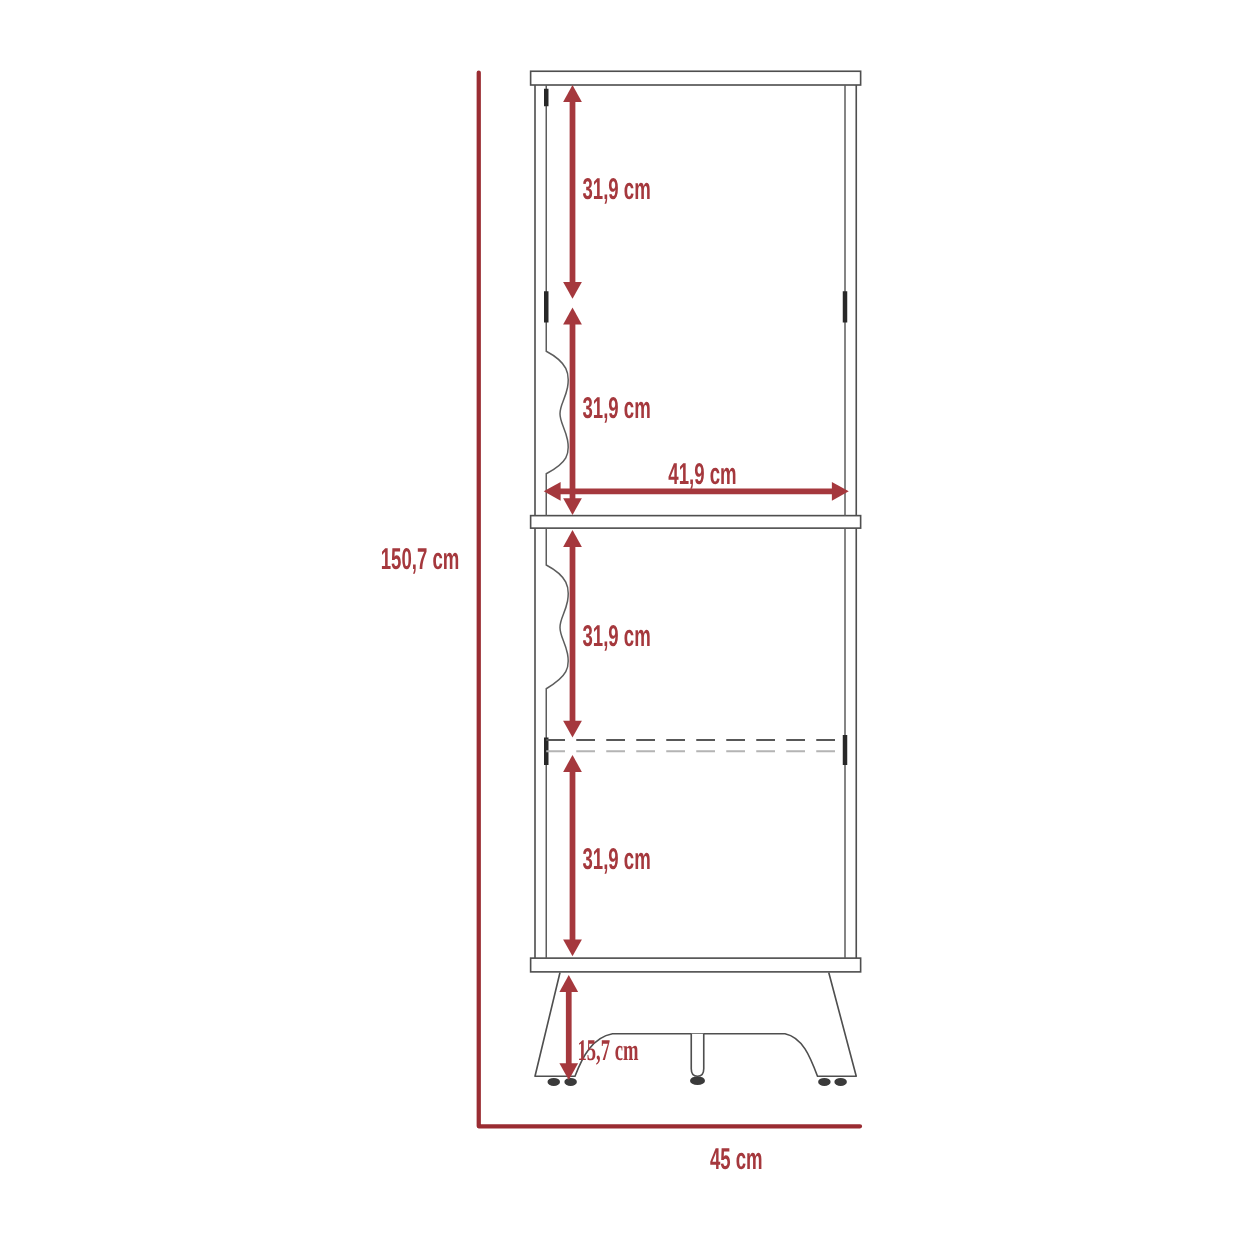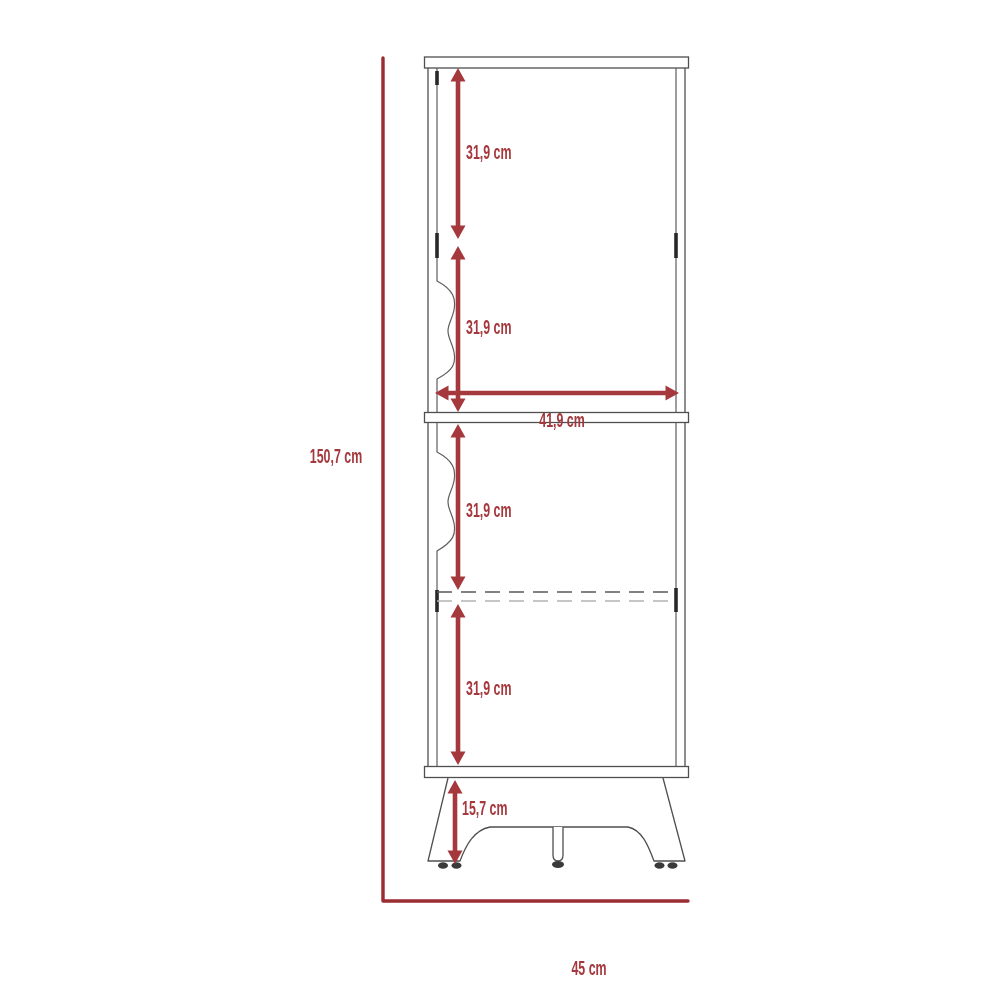--- a/index.html
+++ b/index.html
@@ -2,26 +2,26 @@
 <html><head>
 <meta charset="utf-8">
 <style>
   html,body{margin:0;padding:0;background:#ffffff;}
   .stage{
     position:relative;width:1000px;height:1000px;background:#ffffff;
     font-family:"Liberation Sans",sans-serif;overflow:hidden;
   }
   .stage svg{position:absolute;left:0;top:0;}
   .dim-label{
-    position:absolute;color:#a5383d;font-weight:700;font-size:20px;
+    position:absolute;color:#a5383d;font-weight:700;font-size:24px;
     white-space:nowrap;line-height:1;
   }
   .dim-label.anchor-left{transform:translateY(-50%);}
   .dim-label.anchor-left .sq{display:inline-block;transform:scaleX(0.62);transform-origin:left center;}
-  .dim-label.anchor-center{transform:translate(-50%,-50%);margin-top:40px;}
+  .dim-label.anchor-center{transform:translate(-50%,-50%);}
   .dim-label.anchor-center .sq{display:inline-block;transform:scaleX(0.62);transform-origin:center center;}
 </style>
 </head>
 <body>
 
 <div class="stage">
 
   <svg width="1000" height="1000" viewBox="0 0 1000 1000">
 
     <path d="M383,58 L383,901 L688,901" fill="none" stroke="#9a2c32" stroke-width="3.4" stroke-linecap="round" stroke-linejoin="round"></path>
@@ -90,21 +90,21 @@
       <polygon points="458,765 450.5,751.5 465.5,751.5" fill="#a5383d"></polygon>
     </g>
 
     <g>
       <line x1="455" y1="791" x2="455" y2="852" stroke="#a5383d" stroke-width="4.6"></line>
       <polygon points="455,780 447.5,793.5 462.5,793.5" fill="#a5383d"></polygon>
       <polygon points="455,864 447.5,850.5 462.5,850.5" fill="#a5383d"></polygon>
     </g>
   </svg>
 
-  <div class="dim-label anchor-center" style="left:336px;top:416px;">
+  <div class="dim-label anchor-center" style="left:336px;top:448px;">
     <span class="sq">150,7 cm</span>
   </div>
 
   <div class="dim-label anchor-left" style="left:466px;top:152px;">
     <span class="sq">31,9 cm</span>
   </div>
 
   <div class="dim-label anchor-left" style="left:466px;top:327px;">
     <span class="sq">31,9 cm</span>
   </div>
@@ -114,21 +114,21 @@
   </div>
 
   <div class="dim-label anchor-left" style="left:466px;top:510px;">
     <span class="sq">31,9 cm</span>
   </div>
 
   <div class="dim-label anchor-left" style="left:466px;top:688px;">
     <span class="sq">31,9 cm</span>
   </div>
 
-  <div class="dim-label anchor-left" style="left:462px;top:808px;">
+  <div class="dim-label anchor-left" style="left:462px;top:841px;font-family:Liberation Serif, serif;">
     <span class="sq">15,7 cm</span>
   </div>
 
   <div class="dim-label anchor-center" style="left:589px;top:928px;">
     <span class="sq">45 cm</span>
   </div>
 
 </div>
 
 </body></html>

